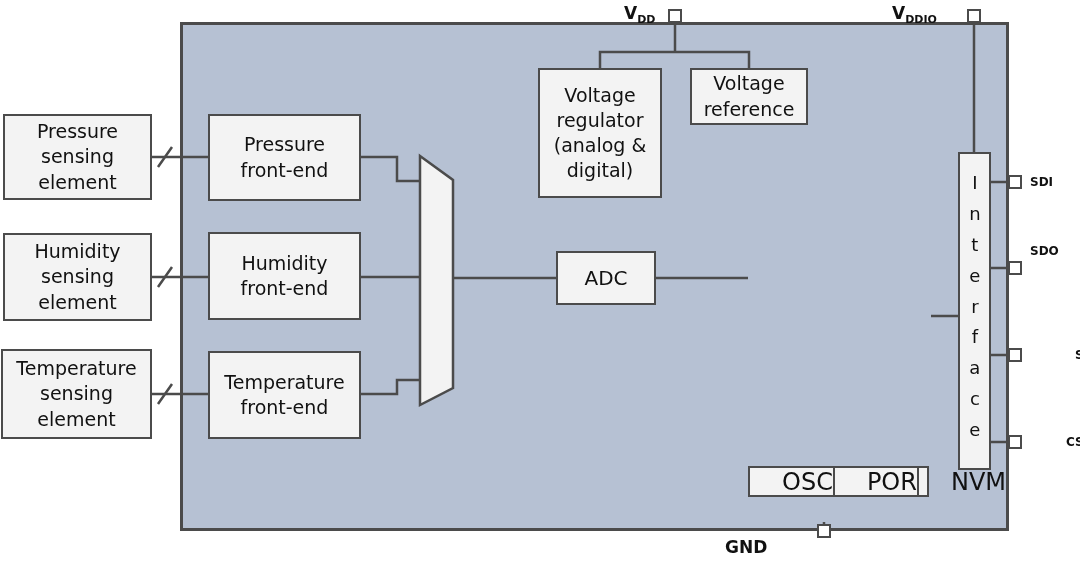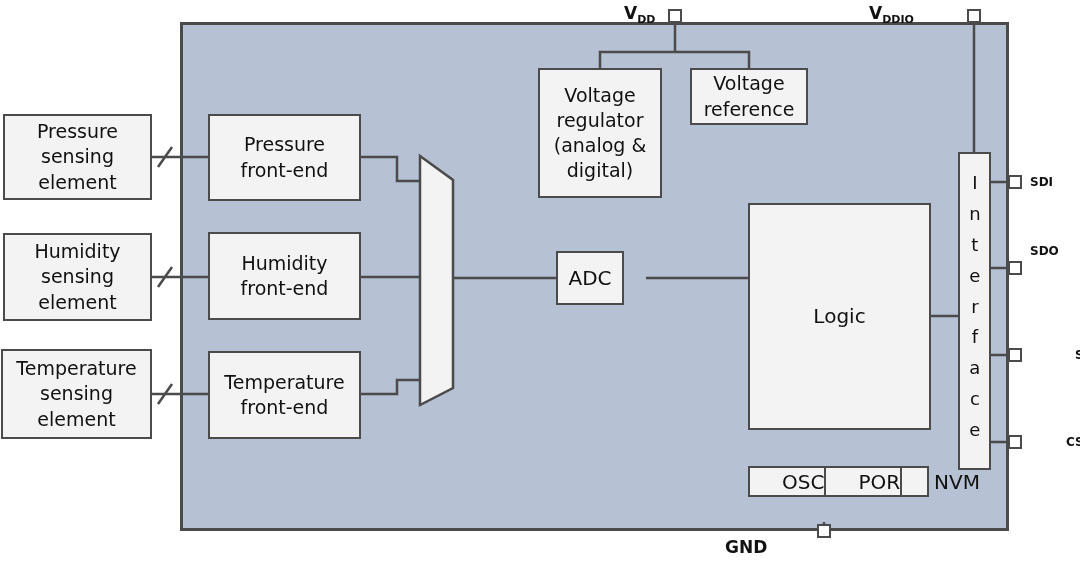--- a/index.html
+++ b/index.html
@@ -33,21 +33,21 @@
   .vtext{
     writing-mode:vertical-lr;text-orientation:upright;
     font-size:18px;letter-spacing:0.55em;font-weight:normal;
   }
   .cellrow{
     position:absolute;left:748px;top:466px;width:181px;height:31px;
     display:flex;background:#f3f3f3;border:2px solid #4b4b4b;box-sizing:border-box;
   }
   .cell{
     flex:1;display:flex;align-items:center;justify-content:center;
-    font-size:20px;border-left:2px solid #4b4b4b;padding-left:32px;
+    font-size:24px;border-left:2px solid #4b4b4b;padding-left:32px;
   }
   .cell:first-child{border-left:none;}
 </style>
 </head>
 <body>
 
 <div id="stage">
 
   <div id="chip-body"></div>
 
@@ -110,42 +110,39 @@
     <span class="lbl">Voltage
 regulator
 (analog &amp;
 digital)</span>
   </div>
   <div class="box" style="left:690px;top:68px;width:118px;height:57px">
     <span class="lbl">Voltage
 reference</span>
   </div>
 
-  <div class="box" style="left:556px;top:251px;width:68px;height:54px;font-size:20px">
+  <div class="box" style="left:556px;top:251px;width:100px;height:54px;font-size:20px">
     <span class="lbl">ADC</span>
   </div>
 
-  <div class="box" style="left:748px;top:203px;width:183px;height:227px;font-size:20px">
-    <span class="lbl">Logic</span>
-  </div>
 
   <div class="box" style="left:958px;top:152px;width:33px;height:318px">
     <span class="vtext">Interface</span>
   </div>
 
   <div class="cellrow">
     <div class="cell">OSC</div>
     <div class="cell">POR</div>
     <div class="cell">NVM</div>
   </div>
 
   <span class="toplabel" style="left:624px;top:3px"><span>V</span><sub>DD</sub></span>
   <div class="pin" style="left:668px;top:9px"></div>
 
-  <span class="toplabel" style="left:869px;top:3px"><span>V</span><sub>DDIO</sub></span>
+  <span class="toplabel" style="left:892px;top:3px"><span>V</span><sub>DDIO</sub></span>
   <div class="pin" style="left:967px;top:9px"></div>
 
   <div class="pin" style="left:1008px;top:175px"></div>
   <span class="pinlabel" style="left:1030px;top:171px">SDI</span>
 
   <div class="pin" style="left:1008px;top:261px"></div>
   <span class="pinlabel" style="left:1030px;top:240px">SDO</span>
 
   <div class="pin" style="left:1008px;top:348px"></div>
   <span class="pinlabel" style="left:1075px;top:344px">SCK</span>

